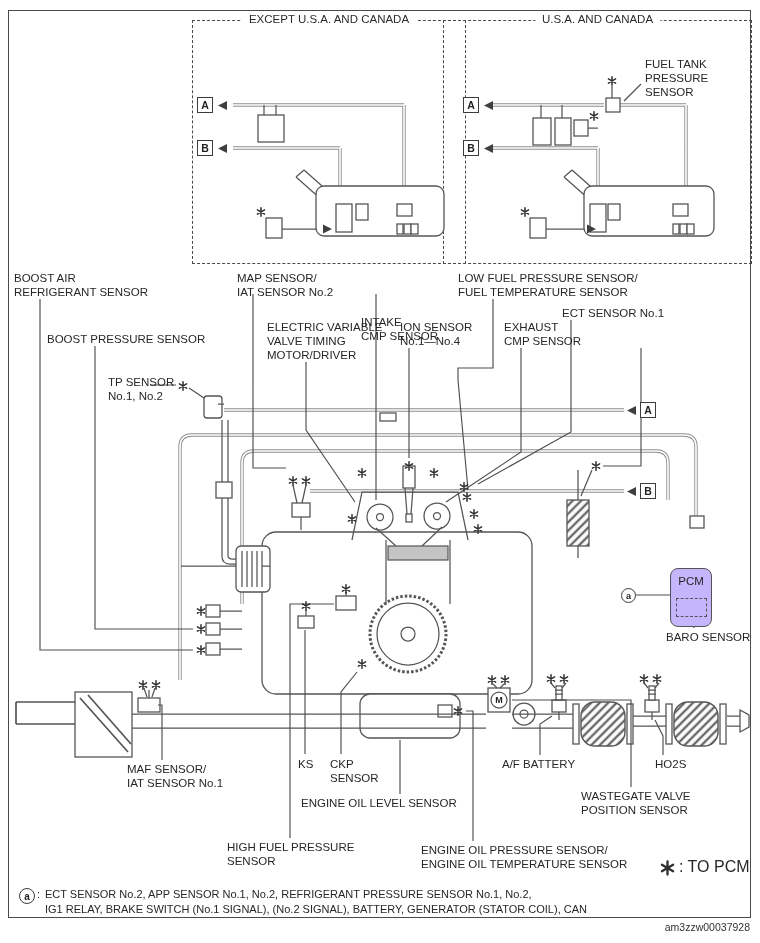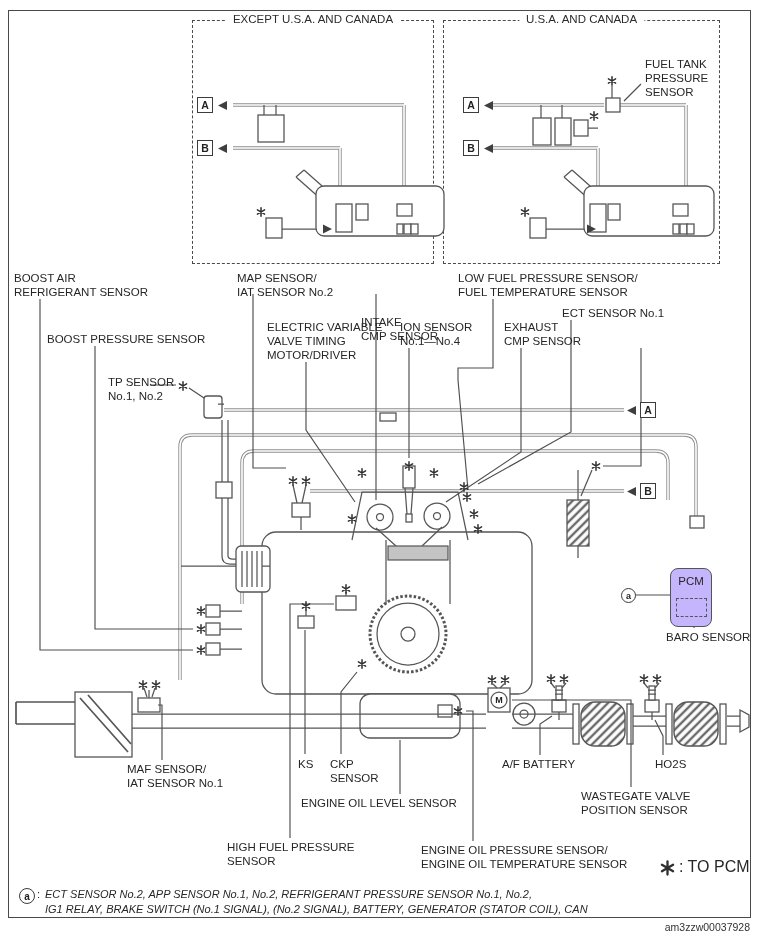--- a/index.html
+++ b/index.html
@@ -1,40 +1,40 @@
 <!DOCTYPE html>
 <html><head>
 <meta charset="utf-8">
 <style>
   html,body{margin:0;padding:0;background:#fff;}
   #stage{position:relative;width:760px;height:943px;background:#fff;overflow:hidden;
          font-family:"Liberation Sans",sans-serif;}
   #outer-border{position:absolute;left:8px;top:10px;width:741px;height:906px;
                 border:1.5px solid #4a4a4a;z-index:0;}
   .dashbox{position:absolute;top:20px;height:242px;border:1.6px dashed #4a4a4a;
-           background:transparent;z-index:1;}
+           background:transparent;z-index:1;padding-left:32px;}
   #dashbox-left{left:192px;width:240px;}
   #dashbox-right{left:443px;width:275px;}
   .btitle{position:absolute;top:-8px;left:50%;transform:translateX(-50%);
           background:#fff;padding:0 7px;font-size:11.5px;color:#2b2b2b;white-space:nowrap;}
   #art{position:absolute;left:0;top:0;z-index:2;pointer-events:none;}
   .lbl{position:absolute;font-size:11.5px;line-height:1.22;color:#272727;
        white-space:pre-line;z-index:3;}
   .conn{position:absolute;width:14px;height:14px;border:1.7px solid #3c3c3c;background:#fff;
         display:flex;align-items:center;justify-content:center;
         font-size:10.5px;font-weight:bold;color:#222;z-index:3;}
   .circle-ref{position:absolute;border:1.4px solid #3c3c3c;border-radius:50%;background:#fff;
         display:flex;align-items:center;justify-content:center;font-weight:bold;color:#222;z-index:3;}
   #pcm-box{position:absolute;left:670px;top:568px;width:40px;height:57px;border:1.6px solid #555;
            border-radius:8px;background:#c4b5fd;z-index:3;text-align:center;}
   #pcm-box .pcm-title{font-size:11.5px;color:#272727;margin-top:6px;}
   #baro-dashed{position:absolute;left:676px;top:598px;width:29px;height:17px;
                border:1.3px dashed #555;background:transparent;z-index:4;}
   #note-text{position:absolute;left:45px;top:887px;font-size:11px;line-height:1.4;
-             color:#272727;white-space:pre-line;z-index:3;font-style:italic;}
+             color:#272727;white-space:pre-line;z-index:3;}
   #note-colon{position:absolute;left:37px;top:888px;font-size:11px;color:#272727;z-index:3;}
   #watermark{position:absolute;right:10px;top:921px;font-size:10.5px;color:#333;z-index:3;}
   #to-pcm-legend{position:absolute;left:659px;top:858px;display:flex;align-items:center;
                  gap:3px;z-index:3;font-size:16px;color:#272727;}
   
   .t{fill:none;stroke:#8f8f8f;stroke-width:3.4;}
   .tc{fill:none;stroke:#fff;stroke-width:1.6;}
   .d{fill:none;stroke:#565656;stroke-width:1.25;}
   .d2{fill:none;stroke:#565656;stroke-width:1.7;}
   .ld{fill:none;stroke:#4f4f4f;stroke-width:1.15;}

